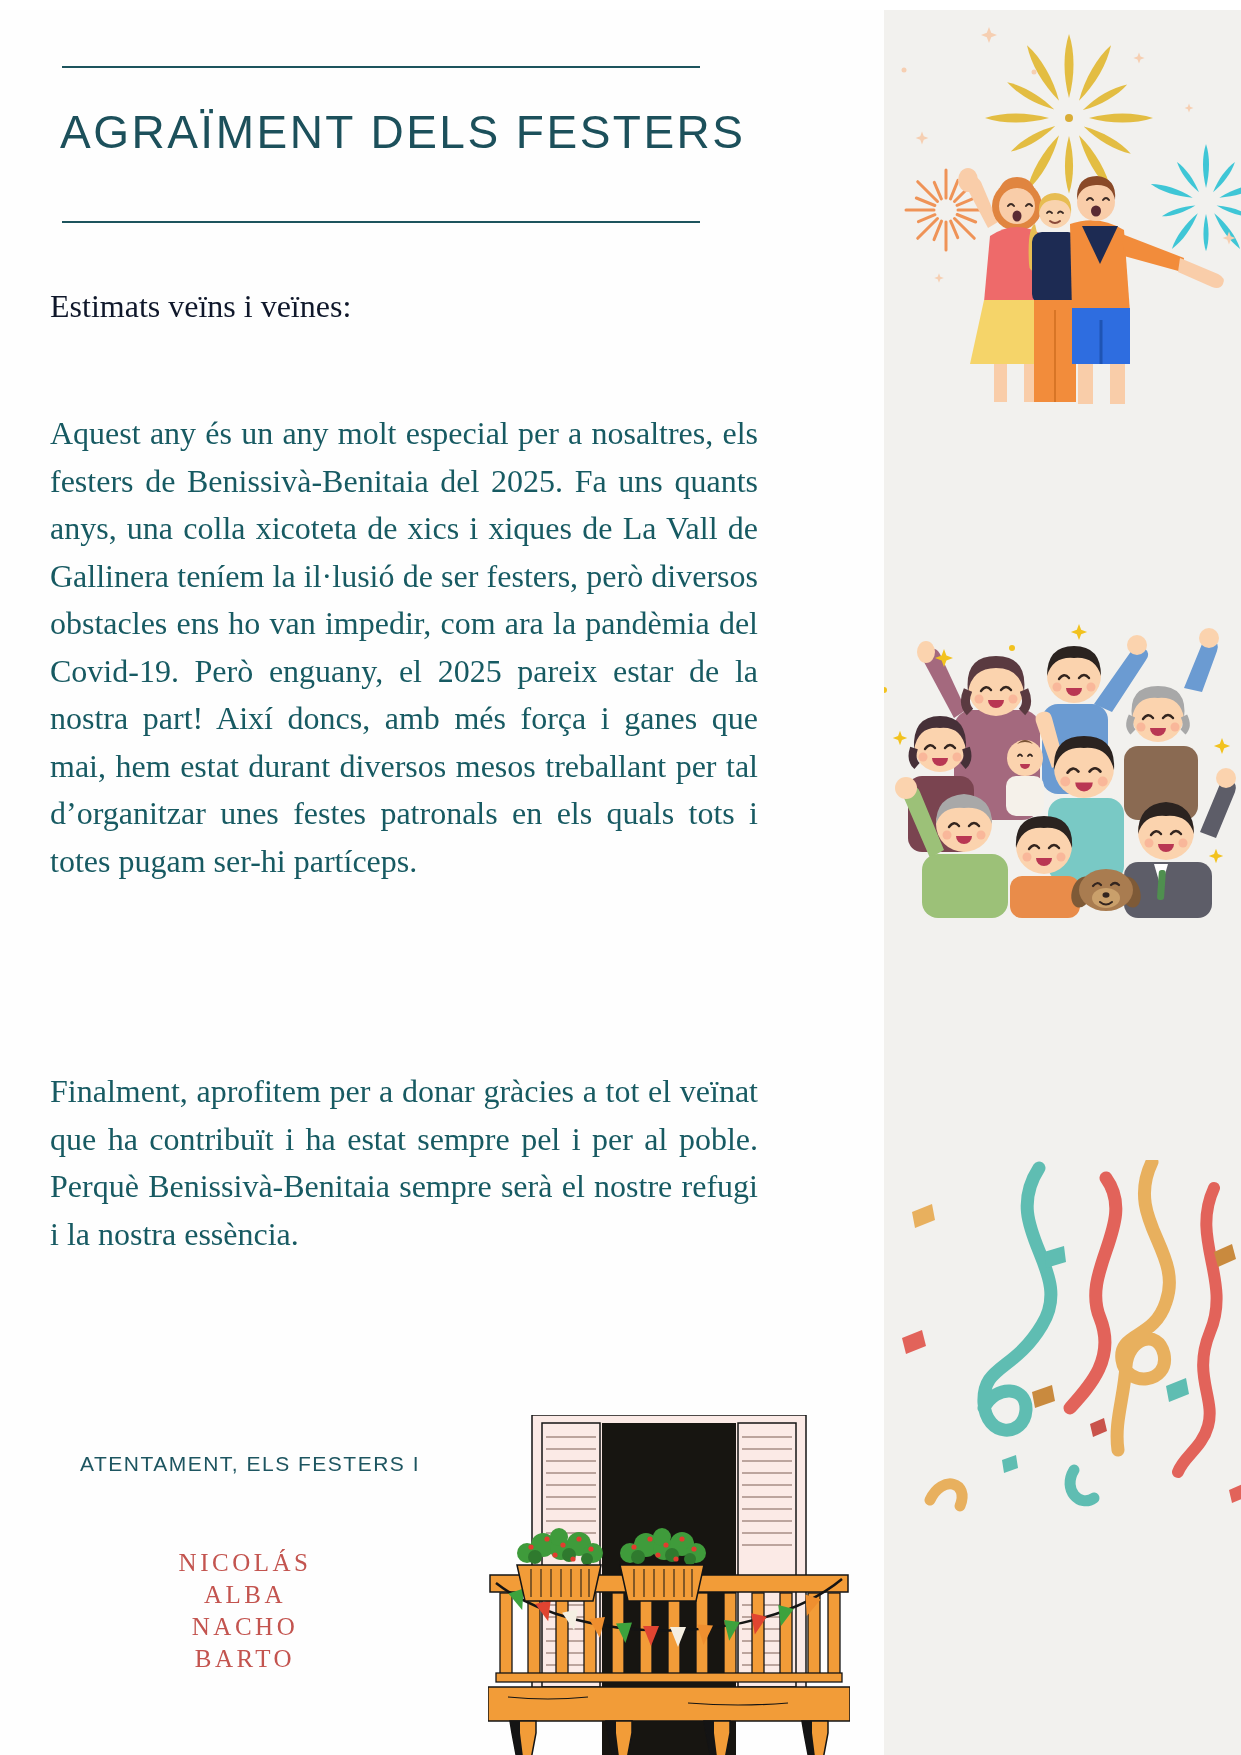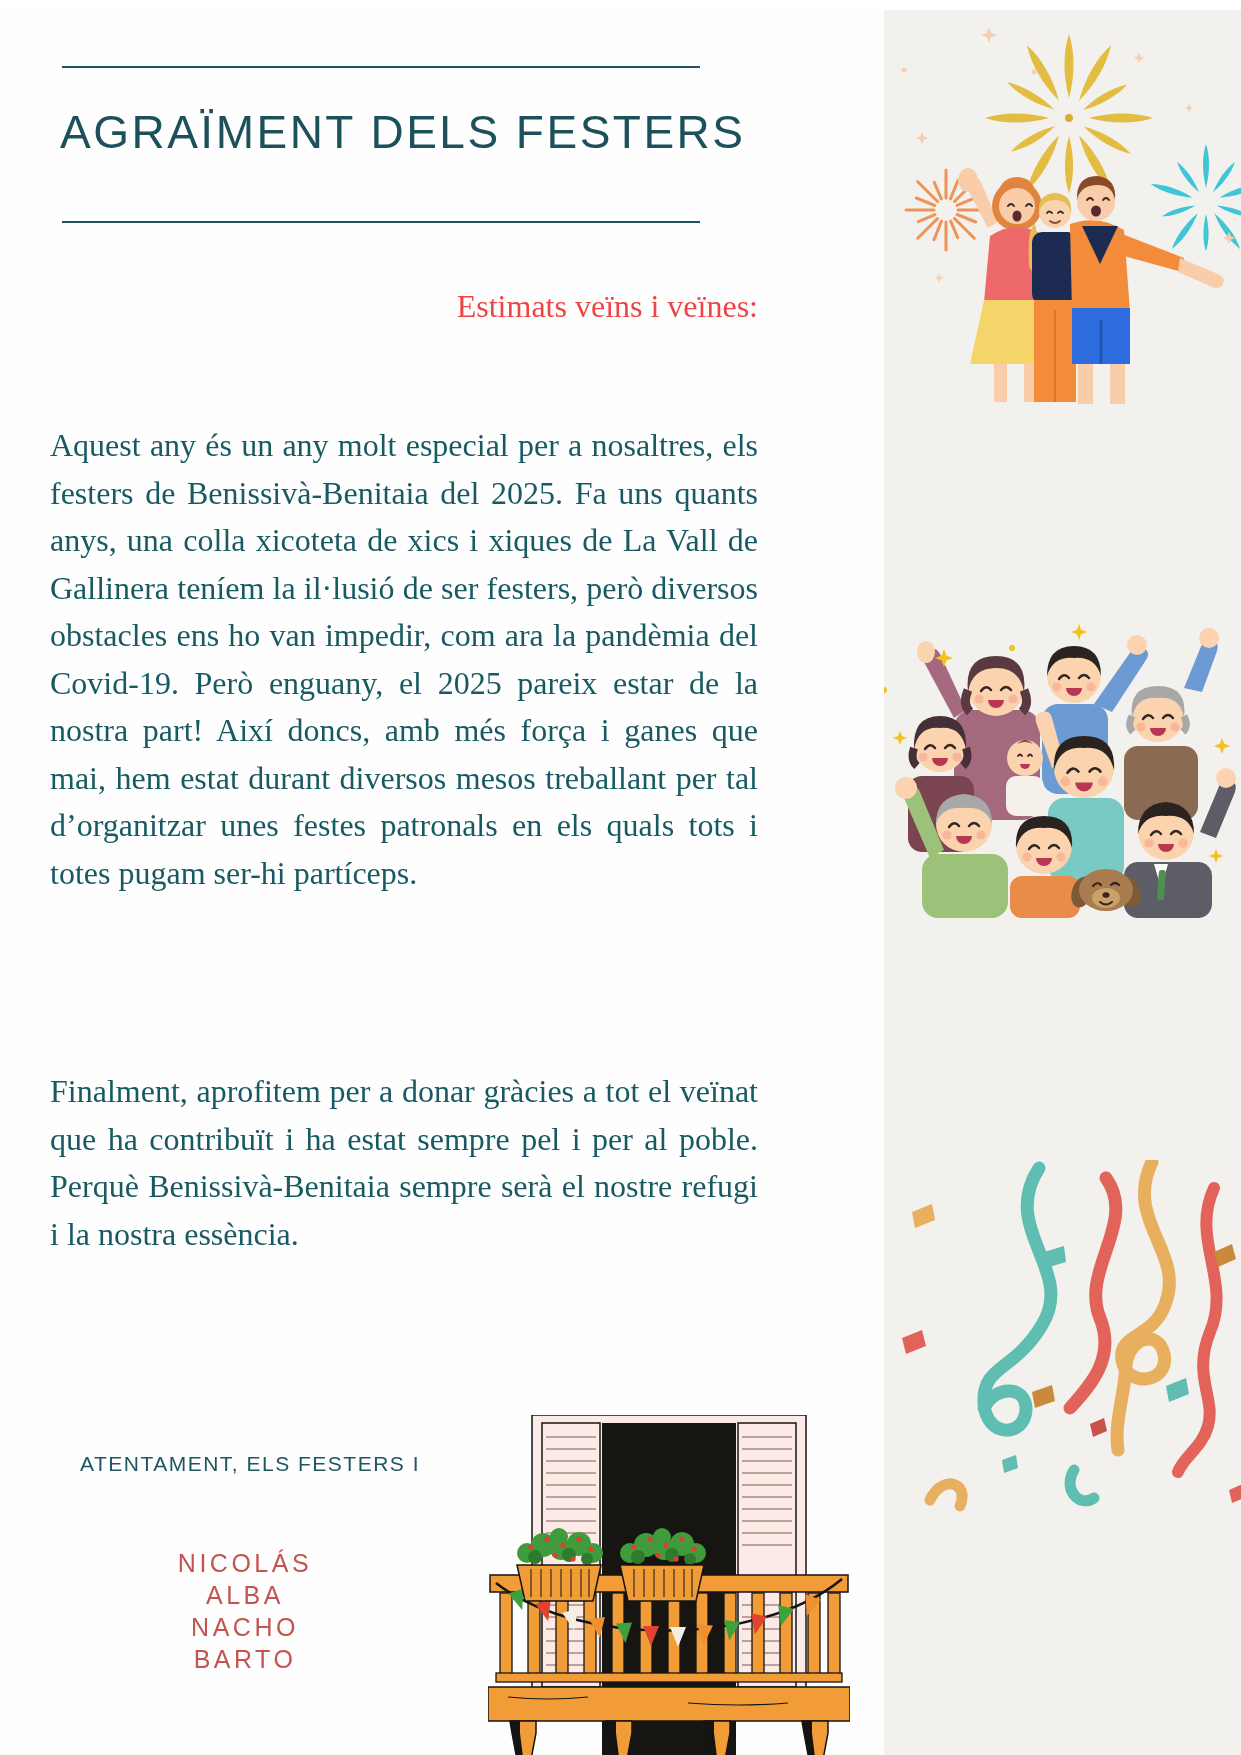--- a/index.html
+++ b/index.html
@@ -19,37 +19,37 @@
   .rule{position:absolute;left:62px;width:638px;height:2px;background:#1d545d;}
   .rule-top{top:56px;}
   .rule-bottom{top:211px;}
   .title{
     position:absolute;left:60px;top:95px;margin:0;width:700px;
     font-family:"Liberation Sans",sans-serif;font-weight:300;
     font-size:46px;letter-spacing:2.5px;color:#1c505b;white-space:nowrap;
   }
   .salutation{
     position:absolute;left:50px;top:278px;margin:0;width:708px;
-    font-size:32px;color:#ef4444;text-align:right;
+    font-size:32px;color:#0f172a;
   }
   .body{
     position:absolute;left:50px;margin:0;width:708px;
     font-size:32px;line-height:47.5px;color:#175a62;text-align:justify;
   }
-  .para-main{top:412px;}
+  .para-main{top:400px;}
   .para-final{top:1058px;}
   .para-invite{top:1306px;}
   .closing{
     position:absolute;left:55px;top:1438px;width:390px;text-align:center;
     font-family:"Liberation Sans",sans-serif;font-weight:300;
     font-size:21px;line-height:31px;letter-spacing:1.5px;color:#1d5560;
   }
   .names{
     position:absolute;left:55px;top:1537px;width:380px;text-align:center;
-    font-family:Liberation Sans, sans-serif;font-weight:300;
+    font-family:Liberation Serif, serif;font-weight:300;
     font-size:25px;line-height:32px;letter-spacing:3.5px;color:#c3544f;
   }
 </style>
 </head>
 <body>
 
 <div class="page">
 
   <div class="sidebar">
 

